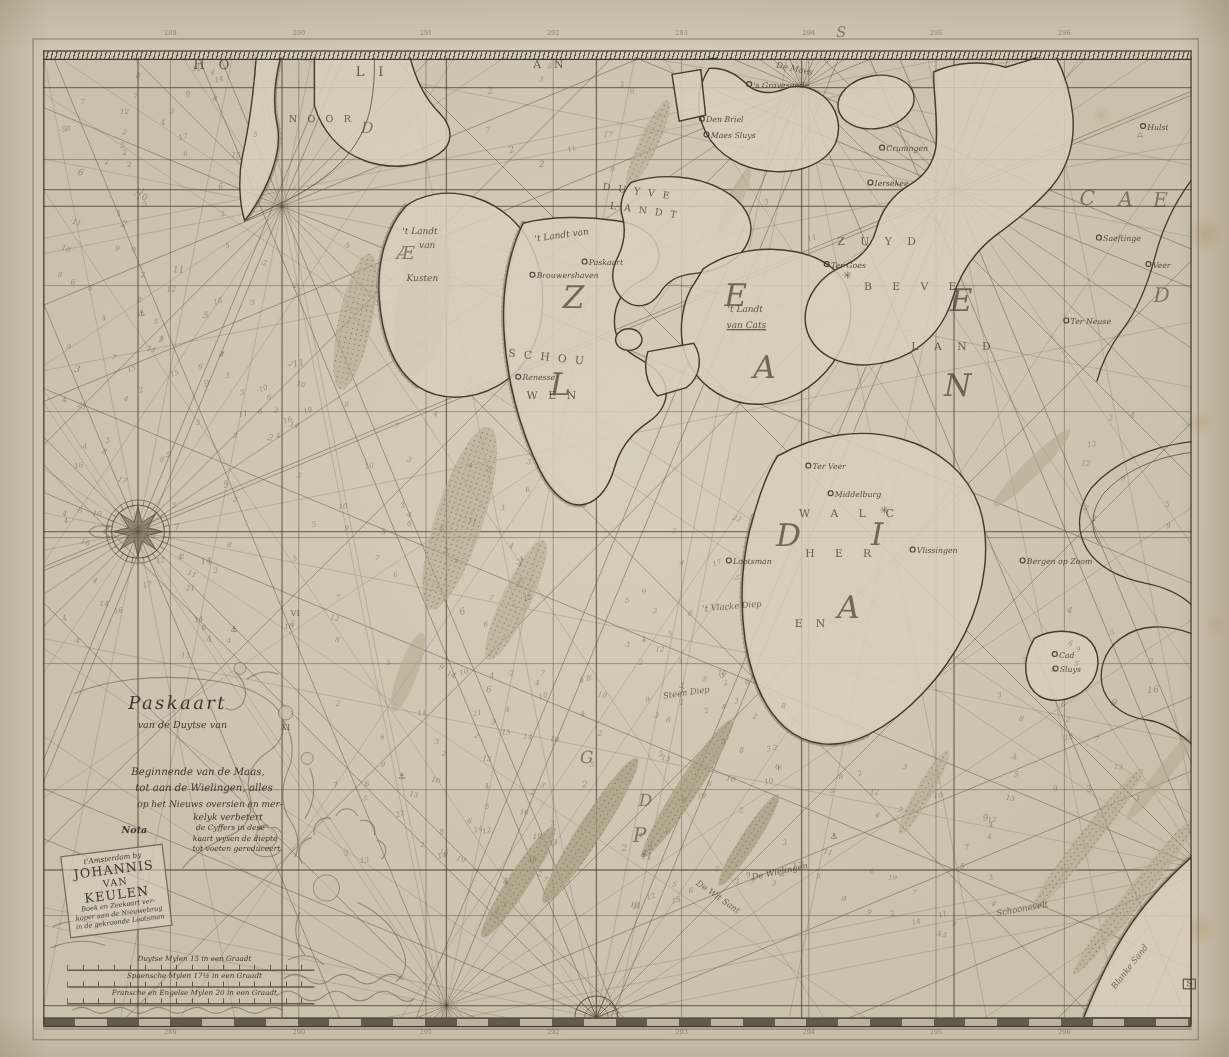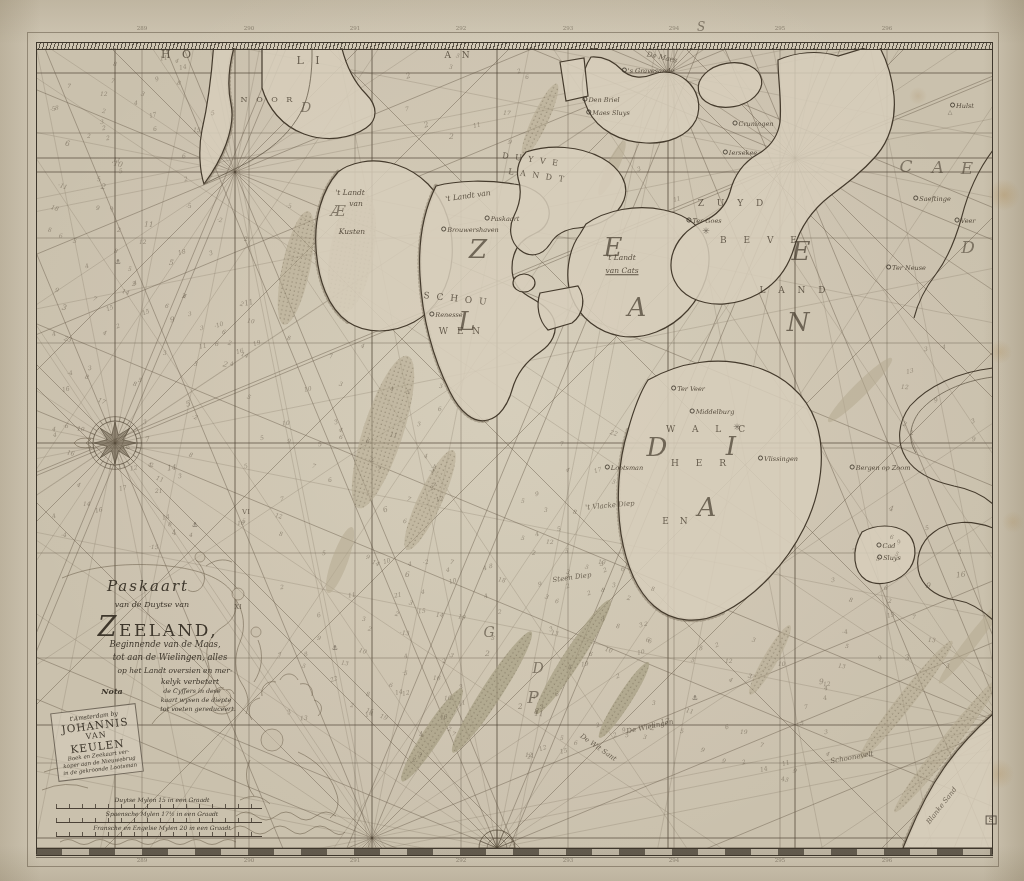--- a/index.html
+++ b/index.html
@@ -947,24 +947,23 @@
       <div class="sym" style="left: 195px; top: 525px; font-size: 7px; transform: translate(-50%, -50%); opacity: 0.7;">⚓︎</div>
       <div class="sym" style="left: 335px; top: 648px; font-size: 7px; transform: translate(-50%, -50%); opacity: 0.7;">⚓︎</div>
       <div class="sym" style="left: 695px; top: 698px; font-size: 7px; transform: translate(-50%, -50%); opacity: 0.7;">⚓︎</div>
       <div class="sym" style="left: 118px; top: 262px; font-size: 7px; transform: translate(-50%, -50%); opacity: 0.7;">⚓︎</div>
       <div class="sym" style="left: 950px; top: 112px; font-size: 6px; transform: translate(-50%, -50%); opacity: 0.7;">△</div>
     </div>
 
   <div class="cart">
     <div class="cl c-l1" style="left:108px;top:26px">Paskaart</div>
     <div class="cl c-l2" style="left:112px;top:44px">van de Duytse van</div>
-    <div class="cl c-zee" style="left:118px;top:66px"><span class="bigz">Z</span><span>EELAND,</span></div>
     <div class="cl c-sm" style="left:125px;top:84px">Beginnende van de Maas,</div>
     <div class="cl c-sm" style="left:130px;top:97px">tot aan de Wielingen, alles</div>
-    <div class="cl c-xs" style="left:135px;top:110px">op het Landt oversien en mer-</div>
+    <div class="cl c-xs" style="left:135px;top:110px">op het Nieuws oversien en mer-</div>
     <div class="cl c-xs" style="left:150px;top:121px">kelyk verbetert</div>
     <div class="cl c-nota" style="left:72px;top:131px">Nota</div>
     <div class="cl c-nl" style="left:152px;top:130px">de Cyffers in dese</div>
     <div class="cl c-nl" style="left:156px;top:139px">kaart wysen de diepte</div>
     <div class="cl c-nl" style="left:158px;top:148px">tot voeten gereduceert.</div>
     <div class="pub">
       <div class="p1">t'Amsterdam by</div>
       <div class="p2">JOHANNIS</div>
       <div class="p3">VAN</div>
       <div class="p2">KEULEN</div>

